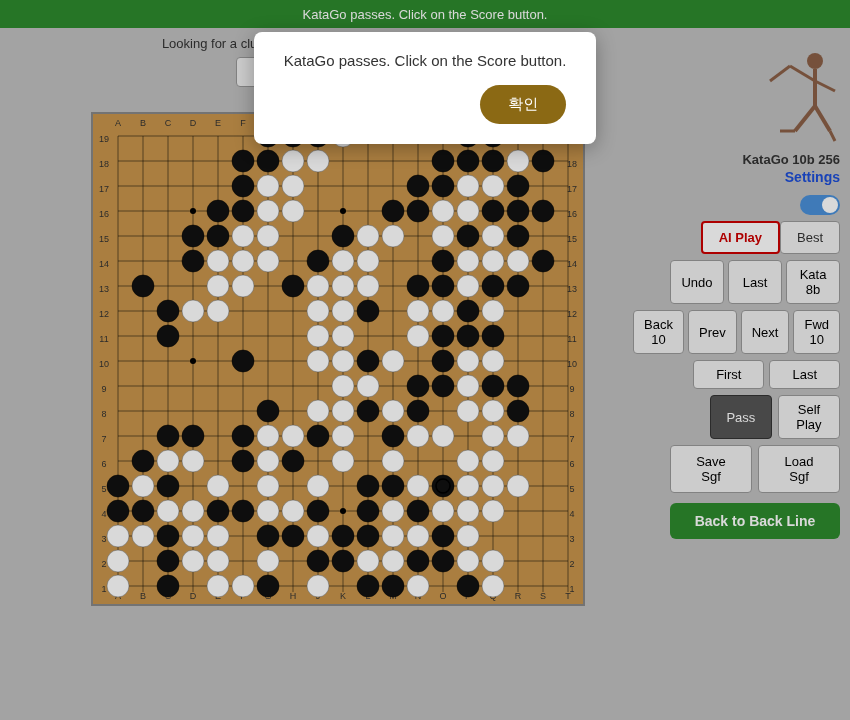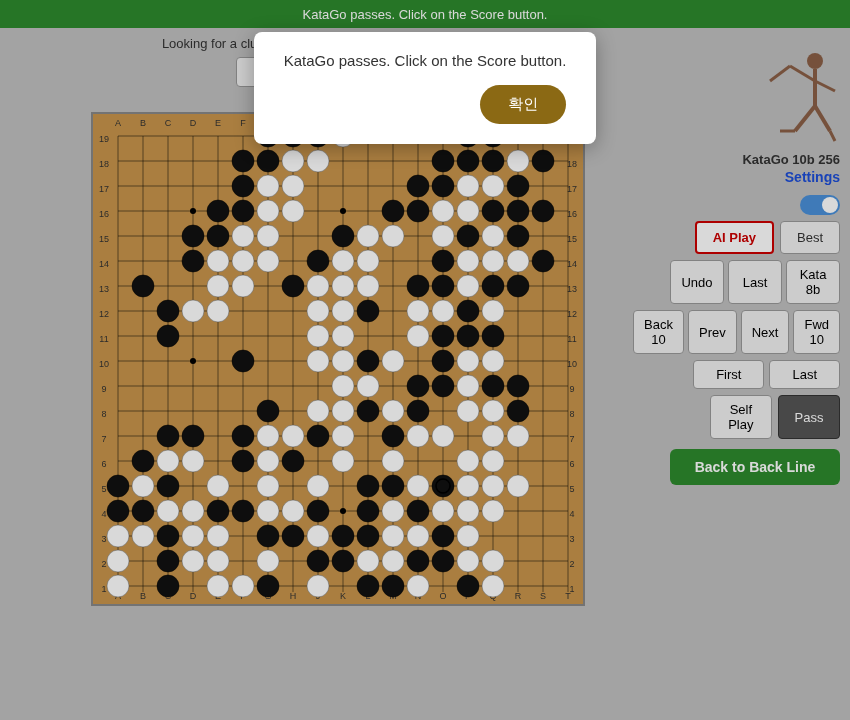--- a/index.html
+++ b/index.html
@@ -172,21 +172,20 @@
       left: 22px;
       bottom: 2px;
       background-color: white;
       border-radius: 50%;
       transition: .4s;
     }
 
     
     #ai-best-row {
       display: flex;
-      gap: 6px;
     }
     .ai-btn {
       padding: 7px 16px;
       font-size: 13px;
       border-radius: 4px;
       cursor: pointer;
     }
     #ai-play-btn {
       background: white;
       border: 2px solid #cc0000;
@@ -723,24 +722,28 @@
       <button class="ctrl-btn">Next</button>
       <button class="ctrl-btn">Fwd 10</button>
     </div>
 
     <div class="ctrl-row" style="justify-content:center; gap:5px;">
       <button class="ctrl-btn" style="flex:none; padding:6px 22px;">First</button>
       <button class="ctrl-btn" style="flex:none; padding:6px 22px;">Last</button>
     </div>
 
     <div id="pass-self-row" class="ctrl-row">
+      <button class="ctrl-btn dark">Pass</button>
       <button class="ctrl-btn">Self Play</button>
-      <button class="ctrl-btn dark">Pass</button>
-    </div>
-
+    </div>
+
+    <div id="save-load-row">
+      <button class="save-load-btn">Save Sgf</button>
+      <button class="save-load-btn">Load Sgf</button>
+    </div>
 
     <button id="back-btn">Back to Back Line</button>
   </div>
 </div>
 
 <div id="modal-overlay">
   <div id="modal">
     <div id="modal-text">KataGo passes. Click on the Score button.</div>
     <button id="modal-confirm-btn">확인</button>
   </div>

